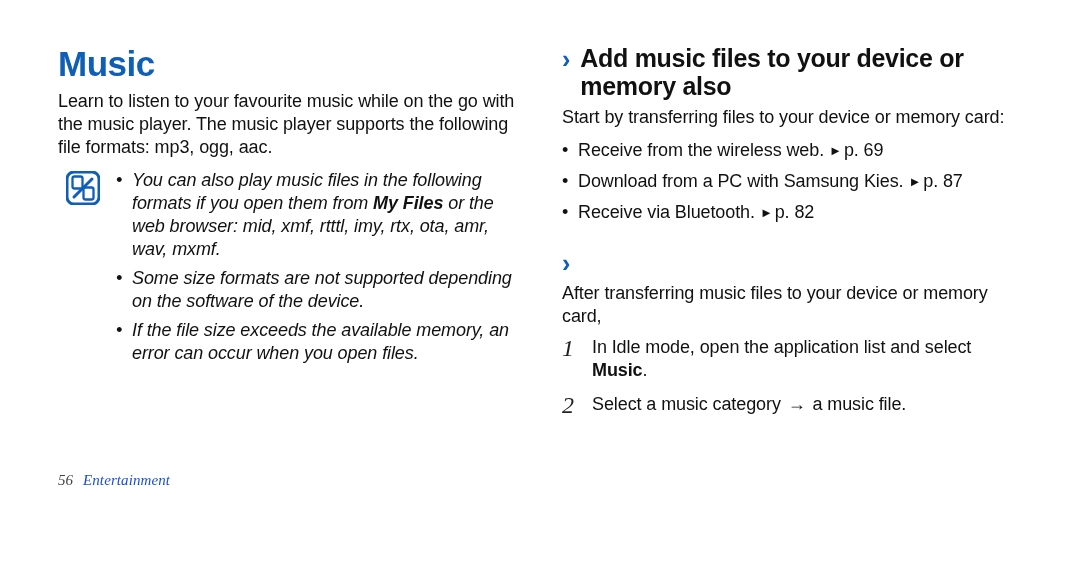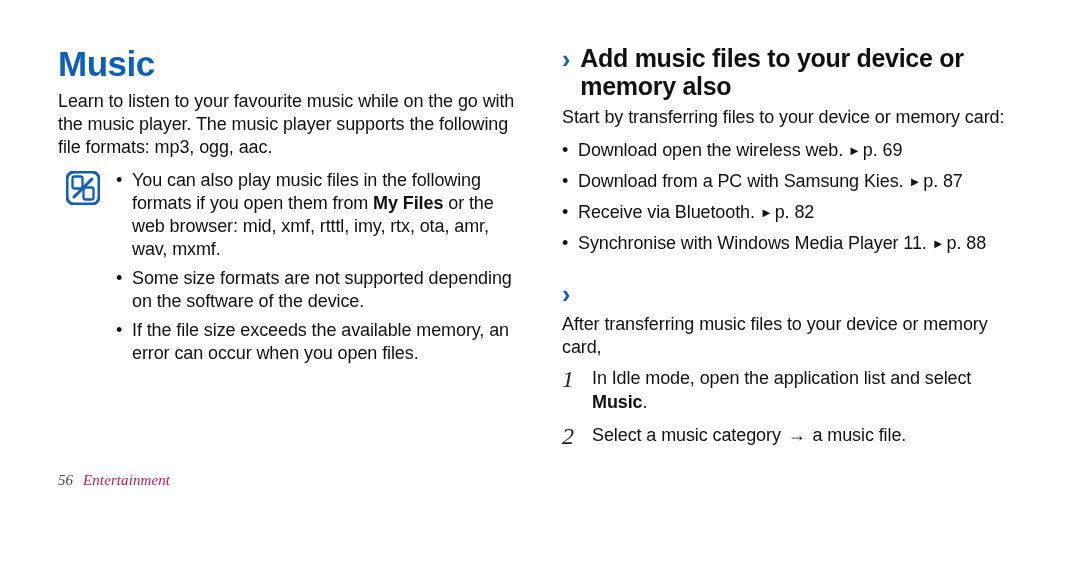--- a/index.html
+++ b/index.html
@@ -37,20 +37,21 @@
     font-size: 18px;
     line-height: 1.28;
     letter-spacing: -0.1px;
   }
   .intro {
     margin: 0 0 10px 0;
   }
   .note-block {
     padding-left: 58px;
     position: relative;
+    font-style: italic;
   }
   .note-icon {
     position: absolute;
     left: 8px;
     top: 2px;
     width: 34px;
     height: 34px;
   }
   .bullet-list {
     list-style: none;
@@ -154,21 +155,21 @@
     font-size: 15px;
   }
   .footer .pgnum {
     font-style: italic;
     font-family: Georgia, "Times New Roman", serif;
     color: #444;
   }
   .footer .section {
     font-style: italic;
     font-family: Georgia, "Times New Roman", serif;
-    color: #be185d;
+    color: #1d4ed8;
     letter-spacing: 0.1px;
   }
 </style>
 </head>
 <body>
 
 <div class="page">
   <div class="columns">
 
     <div class="col">
@@ -195,30 +196,27 @@
 
     <div class="col col-right">
 
       <div class="sub-head">
         <span class="chev">›</span>
         <span class="label">Add music files to your device or memory also</span>
       </div>
       <p class="body-text lead">Start by transferring files to your device or memory card:</p>
       <ul class="ref-list body-text">
         <li>
-          <span>Download open the wireless web.</span><span class="tri">►</span><span>p. 69</span>
+          <span>Receive from the wireless web.</span><span class="tri">►</span><span>p. 69</span>
         </li>
         <li>
           <span>Download from a PC with Samsung Kies.</span><span class="tri">►</span><span>p. 87</span>
         </li>
         <li>
           <span>Receive via Bluetooth.</span><span class="tri">►</span><span>p. 82</span>
-        </li>
-        <li>
-          <span>Synchronise with Windows Media Player 11.</span><span class="tri">►</span><span>p. 88</span>
         </li>
       </ul>
 
       <div class="sub-head">
         <span class="chev">›</span>
       </div>
       <p class="body-text" style="margin:0 0 8px 0">After transferring music files to your device or memory card,</p>
 
       <ol class="play-list body-text">
         <li>

